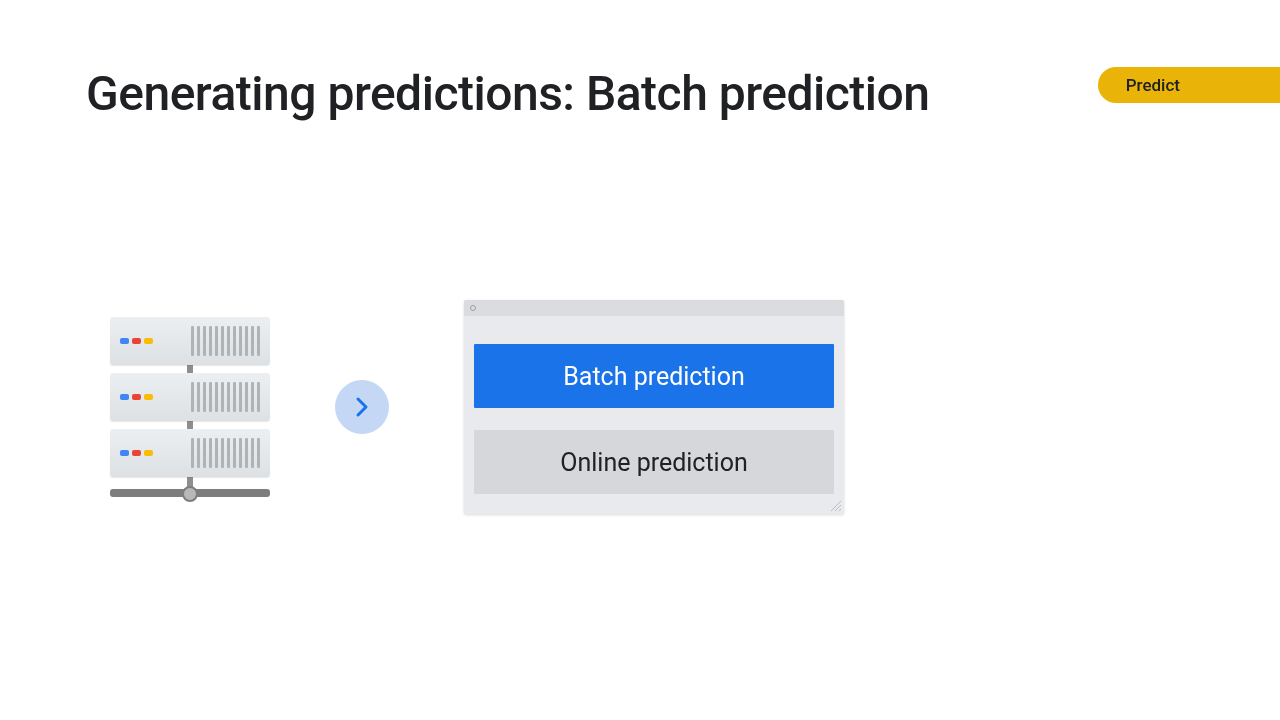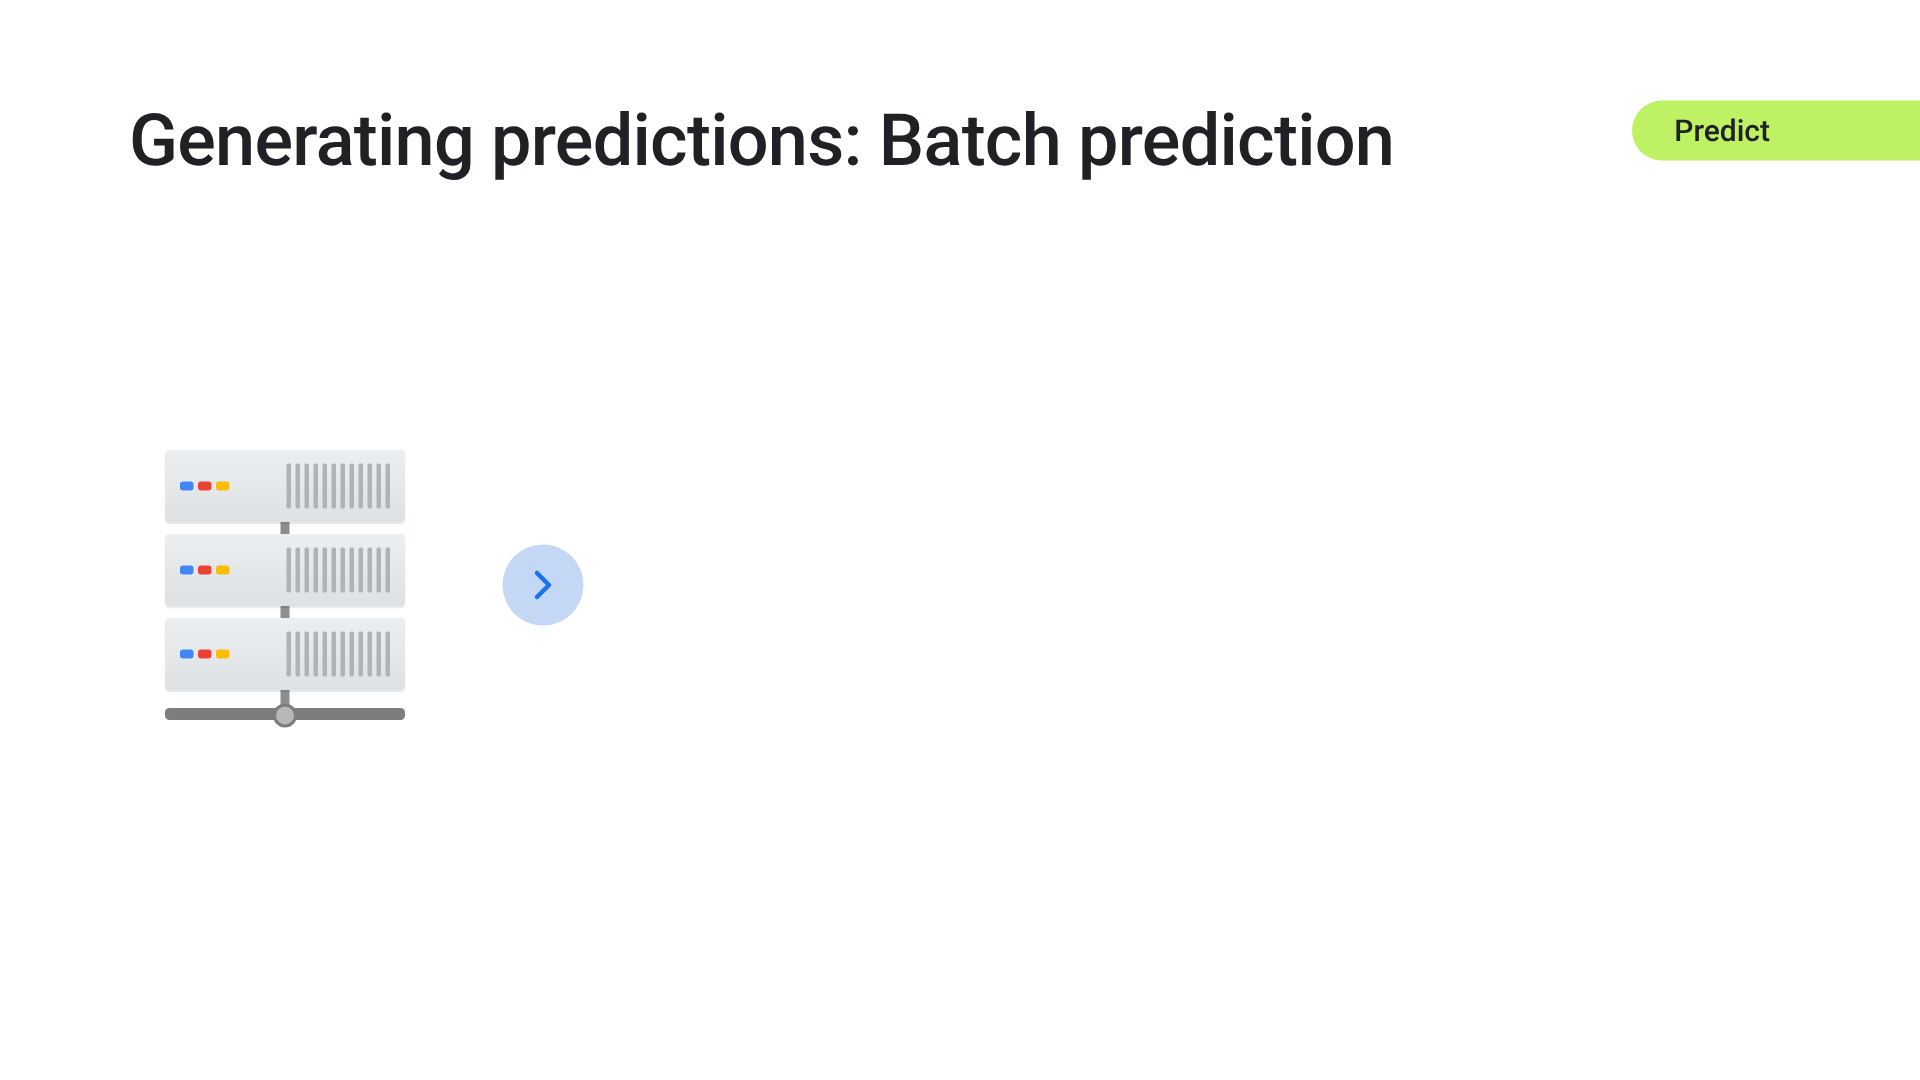--- a/index.html
+++ b/index.html
@@ -18,23 +18,23 @@
     font-size: 48px;
     font-weight: 500;
     color: #202124;
     letter-spacing: -0.5px;
     margin-left: 21px;
   }
   .badge {
     position: absolute;
     top: 67px;
     right: 0;
-    background: #bef264;
+    background: #eab308;
     color: #202124;
-    font-size: 20px;
+    font-size: 17px;
     font-weight: 500;
     padding: 8px 100px 8px 28px;
     border-radius: 22px 0 0 22px;
   }
   .diagram-row {
     position: absolute;
     top: 300px;
     left: 110px;
     display: flex;
     align-items: center;
@@ -257,14 +257,28 @@
     <div class="server-stand"></div>
     <div class="server-foot"></div>
   </div>
 
   <div class="arrow-circle">
     <svg viewBox="0 0 24 24" fill="none" stroke="#1a73e8" stroke-width="3" stroke-linecap="round" stroke-linejoin="round">
       <polyline points="8,4 16,12 8,20"></polyline>
     </svg>
   </div>
 
+  <div class="window">
+    <div class="window-header">
+      <div class="window-dot"></div>
+    </div>
+    <div class="window-body">
+      <div class="option option-primary">Batch prediction</div>
+      <div class="option option-secondary">Online prediction</div>
+    </div>
+    <svg class="resize-handle" viewBox="0 0 12 12">
+      <line x1="2" y1="12" x2="12" y2="2" stroke="#bdbdbd" stroke-width="1"></line>
+      <line x1="6" y1="12" x2="12" y2="6" stroke="#bdbdbd" stroke-width="1"></line>
+      <line x1="10" y1="12" x2="12" y2="10" stroke="#bdbdbd" stroke-width="1"></line>
+    </svg>
+  </div>
 
 </div>
 
 </body></html>

